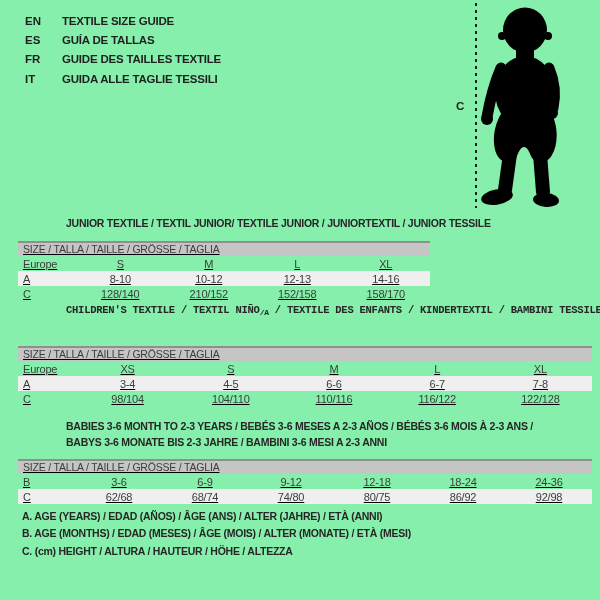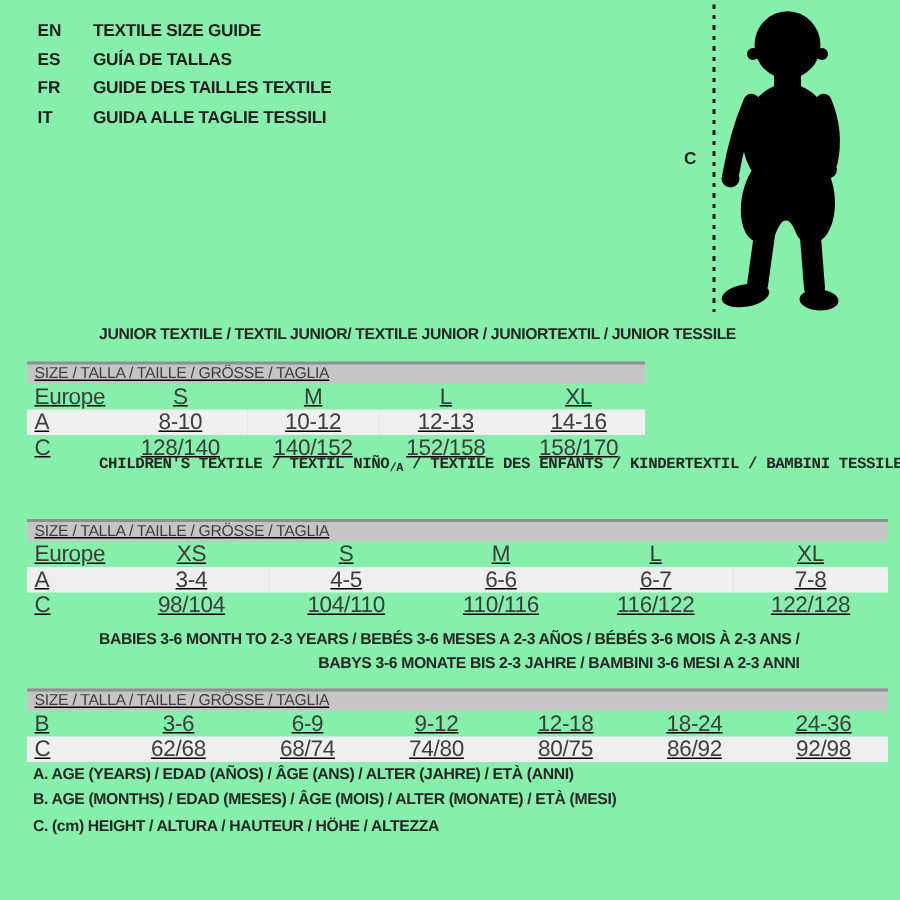--- a/index.html
+++ b/index.html
@@ -21,32 +21,32 @@
   .measure-label { position:absolute; left:456px; top:100px; font-size:11.5px; font-weight:700; color:#1f1f1f; }
   .baby-svg { position:absolute; left:477px; top:5px; }
   .fillb { fill:var(--silhouette,#000); }
   .strokeb { stroke:var(--silhouette,#000); fill:none; stroke-linecap:round; }
 
   
   .tbl-title { position:absolute; left:22px; font-size:10.5px; font-weight:700; color:#262626;
     letter-spacing:-0.25px; white-space:nowrap;margin-left:44px; }
   #junior-title { top:217px; }
   #children-title { top:304px;font-family:Liberation Mono, monospace; }
-  #babies-title { top:419px; line-height:15.5px;text-align:right; }
+  #babies-title { top:419px; line-height:15.5px; }
   .sub-a { font-size:8px; position:relative; top:2px; }
 
   
   .size-table-wrap { position:absolute; left:18px;text-decoration:underline; }
   #junior-table { top:241px; width:412px; }
   #children-table { top:346px; width:574px; }
   #babies-table { top:459px; width:574px; }
   .size-bar { height:13px; border-top:2px solid var(--bar_border,#8f8f8f); background:var(--bar_bg,#c5c5c5);
     font-size:10.5px; color:#3c3c3c; padding-left:5px; line-height:13px; letter-spacing:-0.2px; white-space:nowrap; overflow:hidden; }
   table.size-table { width:100%; border-collapse:collapse; table-layout:fixed; }
-  table.size-table td { height:15px; font-size:15px; color:#3c3c3c; text-align:center; padding:0; letter-spacing:-0.2px; }
+  table.size-table td { height:15px; font-size:11px; color:#3c3c3c; text-align:center; padding:0; letter-spacing:-0.2px; }
   table.size-table td.lbl { text-align:left; padding-left:5px; }
   table.size-table col.lblcol { width:58px; }
   table.size-table tbody tr:nth-child(2) td { background:var(--row_alt,#efefef); }
 
   
   #footnotes { position:absolute; left:22px; top:508px; font-size:10.5px; font-weight:700; color:#262626;
     letter-spacing:-0.25px; line-height:17.4px; white-space:nowrap; }
 </style>
 </head>
 <body>
@@ -113,21 +113,21 @@
         <tr>
           <td class="lbl">A</td>
           <td>8-10</td>
           <td>10-12</td>
           <td>12-13</td>
           <td>14-16</td>
         </tr>
         <tr>
           <td class="lbl">C</td>
           <td>128/140</td>
-          <td>140/152</td>
+          <td>210/152</td>
           <td>152/158</td>
           <td>158/170</td>
         </tr>
       </tbody>
     </table>
   </div>
 
   <div class="tbl-title" id="children-title"><span>CHILDREN'S TEXTILE / TEXTIL NIÑO</span><span class="sub-a">/A</span><span> / TEXTILE DES ENFANTS / KINDERTEXTIL / BAMBINI TESSILE</span></div>
   <div class="size-table-wrap" id="children-table">
     <div class="size-bar">SIZE / TALLA / TAILLE / GRÖSSE / TAGLIA</div>

